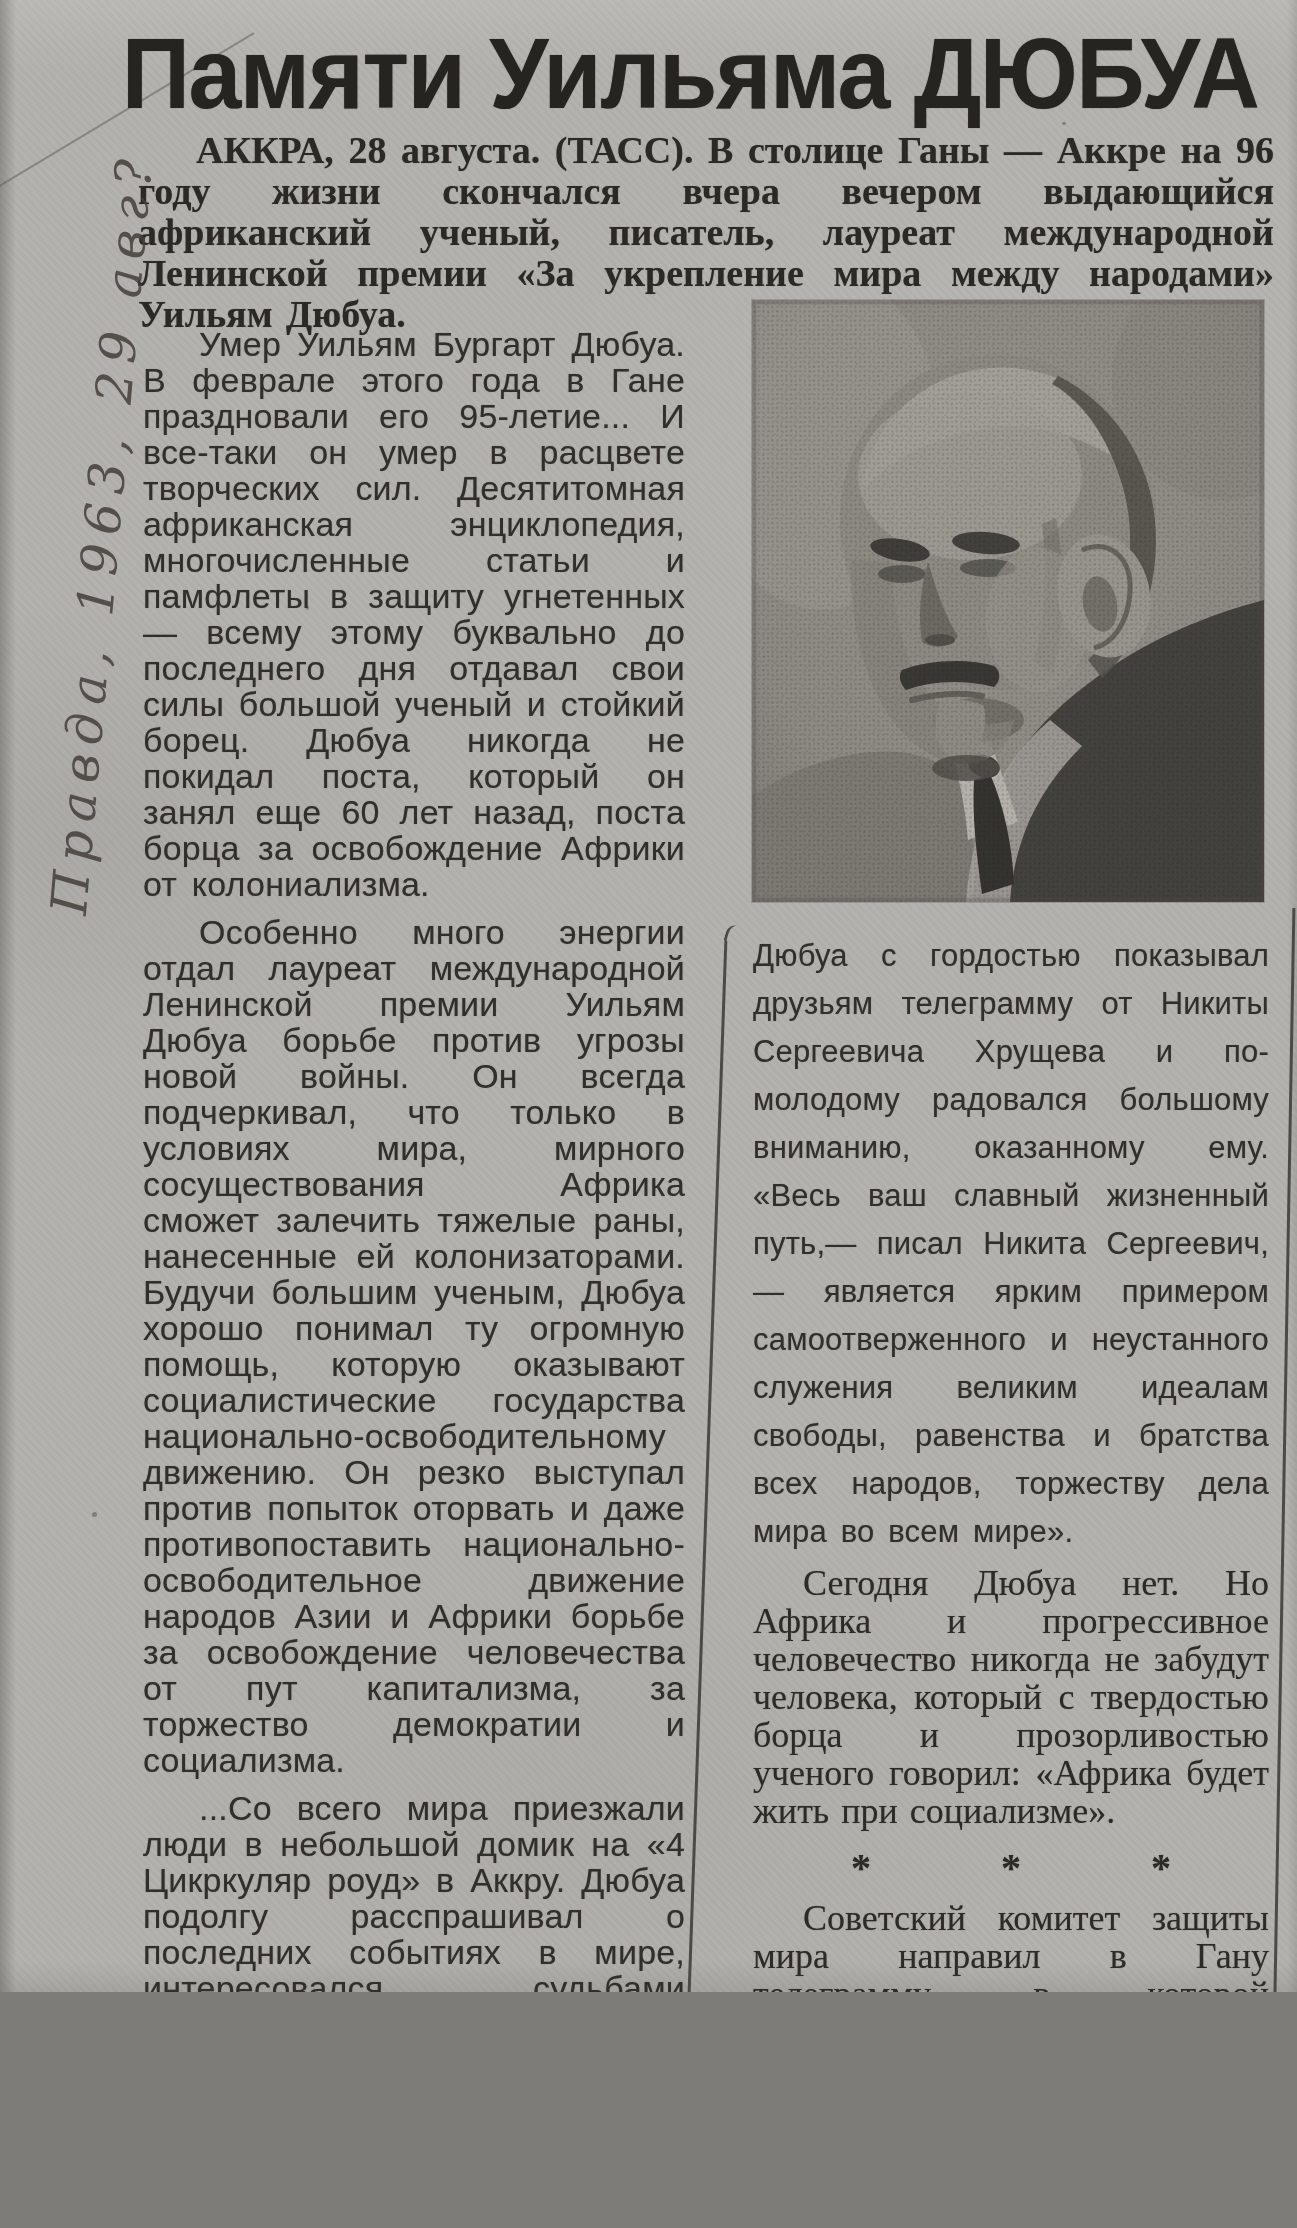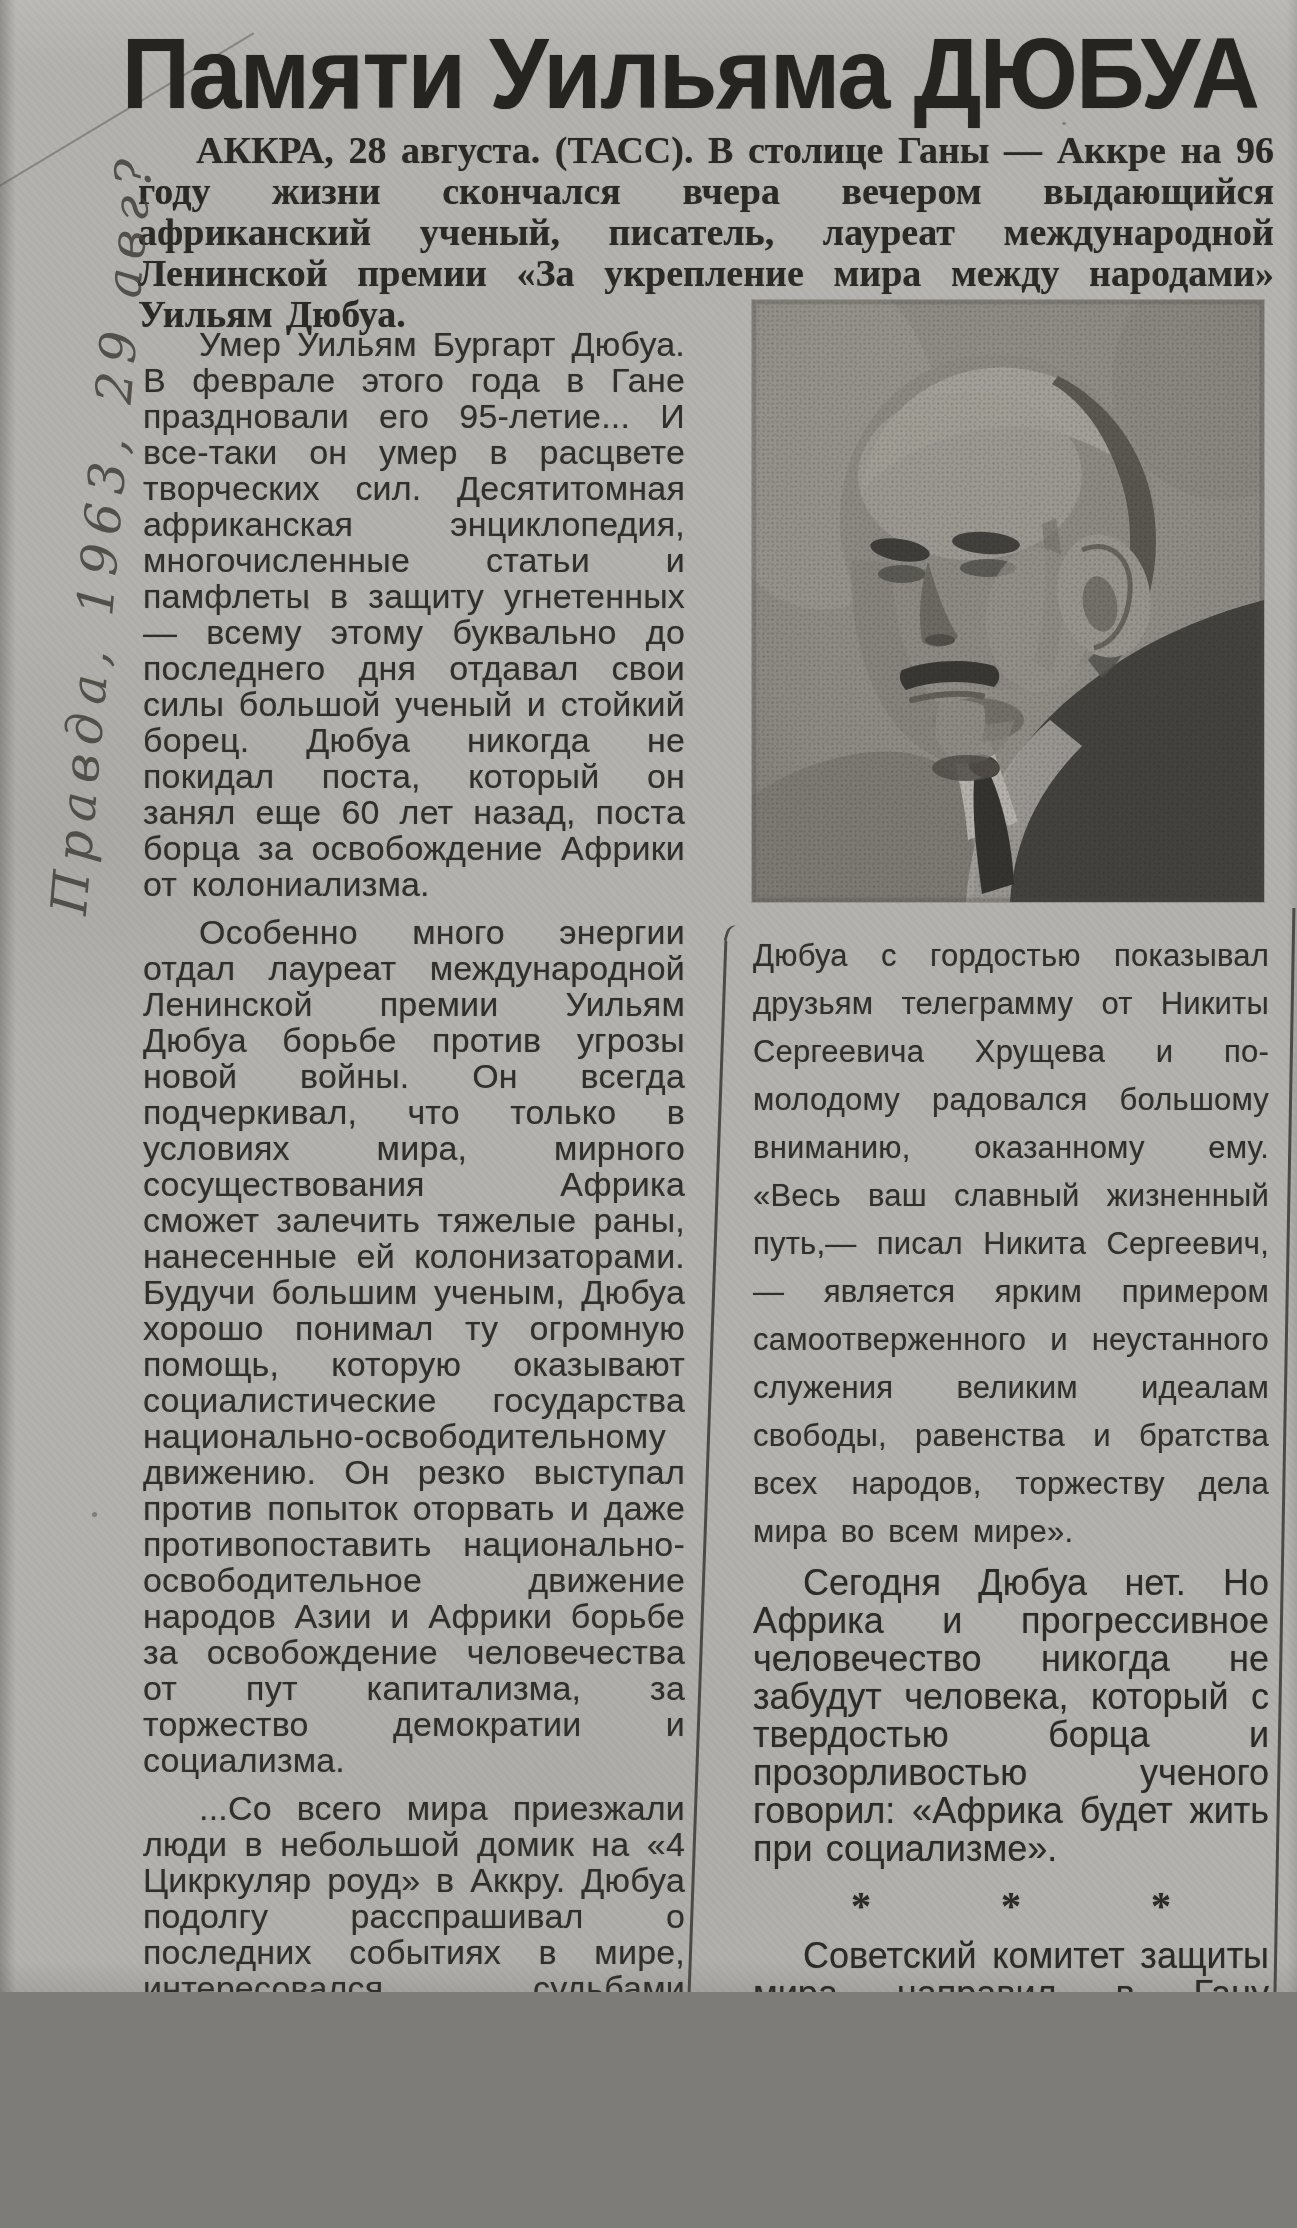--- a/index.html
+++ b/index.html
@@ -30,21 +30,21 @@
   .col-left{position:absolute;left:131px;top:314px;width:566px;color:#312f2b;
     font-size:34px;line-height:36px;text-align:justify;word-spacing:5px;letter-spacing:0.2px;
     text-shadow:0 0 1px rgba(49,47,43,0.4);}
   .col-left p{margin:12px;text-indent:56px;}
   .photo-wrap{position:absolute;left:752px;top:300px;width:512px;height:602px;
     box-shadow:0 0 0 1px rgba(70,68,64,0.25);}
   .col-right{position:absolute;left:753px;top:932px;width:516px;color:#312f2b;}
   .col-right p{margin:0;}
   .cap{font-size:31px;line-height:48px;text-align:justify;word-spacing:5px;letter-spacing:0.2px;
     text-indent:0;text-shadow:0 0 1px rgba(49,47,43,0.4);}
-  .serifp{font-family:Liberation Sans, sans-serif;font-size:36px;line-height:38px;
+  .serifp{font-family:Liberation Serif, serif;font-size:36px;line-height:38px;
     text-align:justify;text-indent:50px;word-spacing:3px;color:#2d2b28;margin-top:8px !important;
     text-shadow:0 0 1px rgba(45,43,40,0.45);}
   .sep{margin:14px 0 4px;text-align:center;font-family:"Liberation Serif","DejaVu Serif",serif;
     font-weight:700;font-size:40px;letter-spacing:60px;text-indent:60px;color:#2b2a27;
     text-shadow:0 0 1px rgba(43,42,39,0.5);}
   .rule{position:absolute;background:#4c4a46;}
   .rule-mid{left:703px;top:940px;width:3px;height:1225px;transform:rotate(2deg);border-radius:2px;}
   .rule-mid::before{content:"";position:absolute;left:1px;top:-16px;width:10px;height:18px;
     border-left:3px solid #4c4a46;border-top-left-radius:10px;transform:rotate(14deg);}
   .rule-right{left:1282px;top:908px;width:3px;height:1194px;transform:rotate(1deg);}

